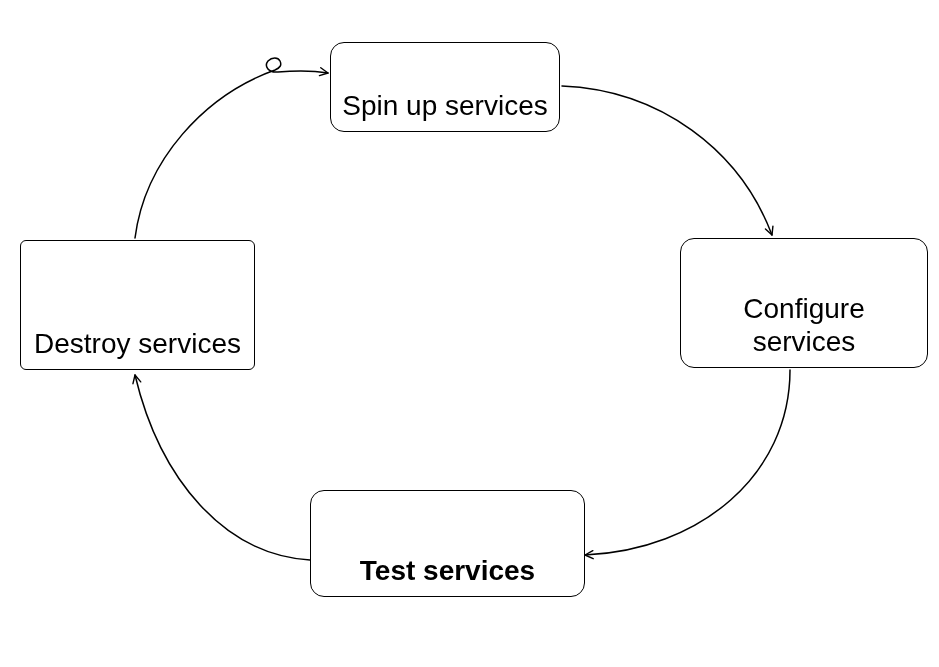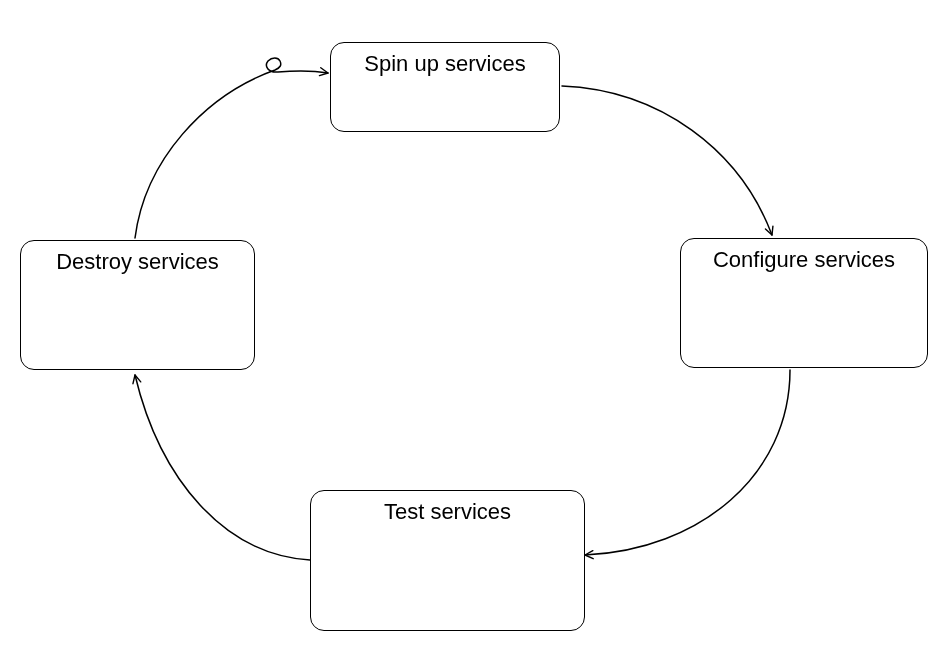--- a/index.html
+++ b/index.html
@@ -15,24 +15,24 @@
     position: relative;
     width: 939px;
     height: 667px;
   }
   .node {
     position: absolute;
     border: 1.5px solid #000000;
     border-radius: 14px;
     background: #ffffff;
     display: flex;
-    align-items: flex-start;
+    align-items: flex-end;
     justify-content: center;
     text-align: center;
-    font-size: 22px;
+    font-size: 28px;
     line-height: 1.2;
     padding: 8px;
     box-sizing: border-box;
   }
   svg.arrows {
     position: absolute;
     left: 0;
     top: 0;
     width: 939px;
     height: 667px;
@@ -66,21 +66,21 @@
   </svg>
 
   <div class="node" style="left:330px; top:42px; width:230px; height:90px;">
     <span>Spin up services</span>
   </div>
 
   <div class="node" style="left:680px; top:238px; width:248px; height:130px;">
     <span>Configure services</span>
   </div>
 
-  <div class="node" style="left:310px; top:490px; width:275px; height:141px;">
+  <div class="node" style="left:310px; top:490px; width:275px; height:107px;font-weight:bold;">
     <span>Test services</span>
   </div>
 
-  <div class="node" style="left:20px; top:240px; width:235px; height:130px;">
+  <div class="node" style="left:20px; top:240px; width:235px; height:130px;border-radius:6px;">
     <span>Destroy services</span>
   </div>
 
 </div>
 
 </body></html>

